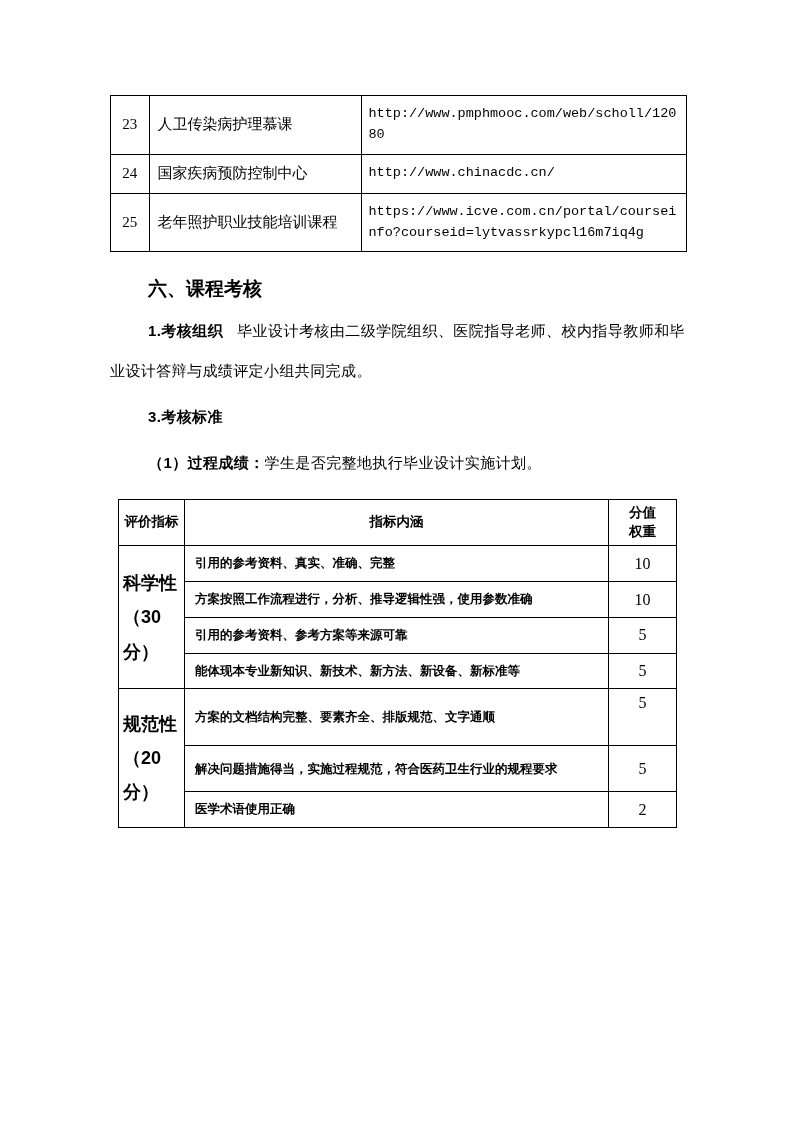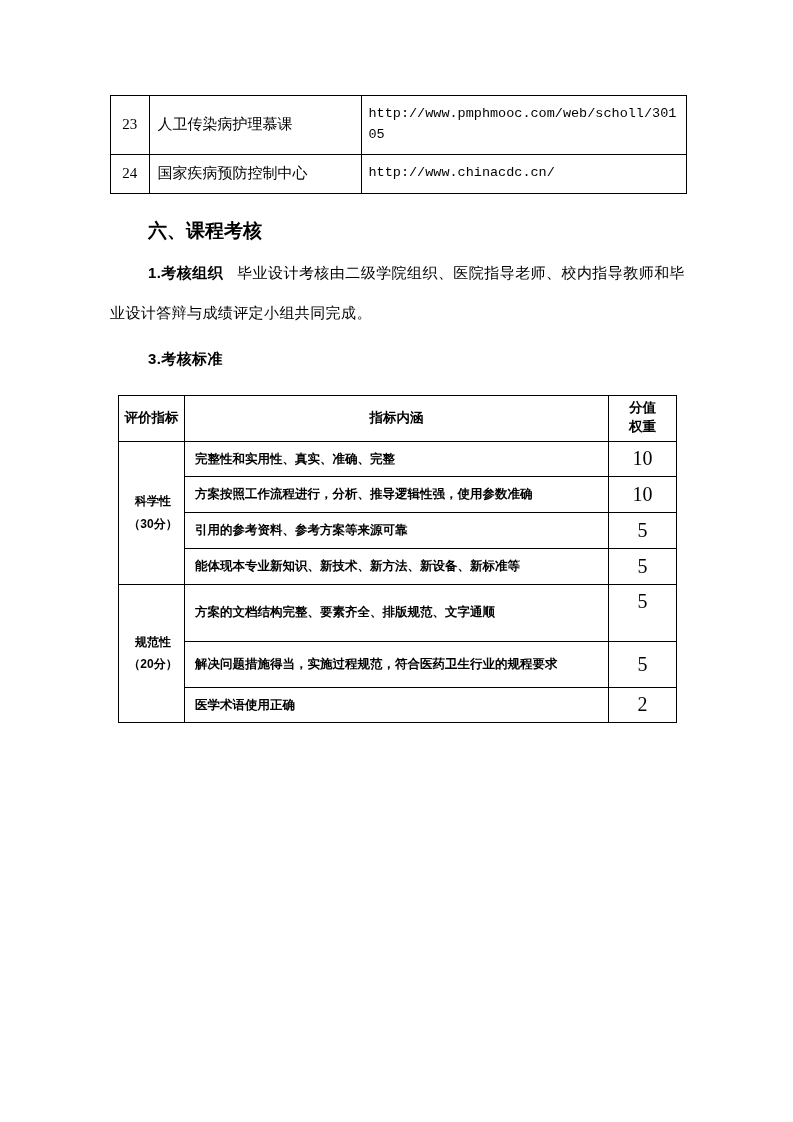--- a/index.html
+++ b/index.html
@@ -78,94 +78,100 @@
     font-size: 13.5px;
     font-weight: bold;
     text-align: center;
     vertical-align: middle;
     height: 46px;
     white-space: pre-line;
     line-height: 1.4;
     padding: 2px;
   }
   .eval-table .cat {
-    font-size: 12px;
-    font-weight: bold;
-    text-align: center;
+    font-size: 18px;
+    font-weight: bold;
+    text-align: left;
     vertical-align: middle;
     white-space: pre-line;
     line-height: 1.9;
     padding: 2px 1px 2px 4px;
   }
   .eval-table .content {
     font-size: 12.5px;
     font-weight: bold;
     text-align: left;
     vertical-align: middle;
     padding: 8px 6px 8px 10px;
     line-height: 1.5;
   }
   .eval-table .score {
     font-family: "Liberation Serif", serif;
-    font-size: 20px;
+    font-size: 16px;
     text-align: center;
     vertical-align: middle;
   }
   .eval-table tr.r-tall td { height: 57px; }
   .eval-table tr.r-med  td { height: 46px; }
   .eval-table .score.top { vertical-align: top; padding-top: 5px; }
 </style>
 </head>
 <body>
 
 <div class="page">
 
   <table class="res-table">
     <tbody>
       <tr>
         <td class="c-num">23</td>
         <td class="c-name">人卫传染病护理慕课</td>
-        <td class="c-url">http://www.pmphmooc.com/web/scholl/30105</td>
+        <td class="c-url">http://www.pmphmooc.com/web/scholl/12080</td>
       </tr>
       <tr>
         <td class="c-num">24</td>
         <td class="c-name">国家疾病预防控制中心</td>
         <td class="c-url">http://www.chinacdc.cn/</td>
       </tr>
+      <tr>
+        <td class="c-num">25</td>
+        <td class="c-name">老年照护职业技能培训课程</td>
+        <td class="c-url">https://www.icve.com.cn/portal/courseinfo?courseid=lytvassrkypcl16m7iq4g</td>
+      </tr>
     </tbody>
   </table>
 
   <h2 class="sec-heading">六、课程考核</h2>
 
   <p class="para"><span class="lead">1.考核组织</span><span>毕业设计考核由二级学院组织、医院指导老师、校内指导教师和毕业设计答辩与成绩评定小组共同完成。</span></p>
 
 
   <p class="para solo"><span class="lead tight">3.考核标准</span></p>
 
+  <p class="para solo"><span class="lead tight">（1）过程成绩：</span><span>学生是否完整地执行毕业设计实施计划。</span></p>
 
 
   <table class="eval-table">
     <colgroup>
       <col class="col-cat">
         <col class="col-body">
         <col class="col-score">
     </colgroup>
     <thead>
       <tr>
         <th>评价指标</th>
         <th>指标内涵</th>
         <th>分值
 权重</th>
       </tr>
     </thead>
     <tbody>
       <tr>
         <td class="cat" rowspan="4">科学性
 （30分）</td>
-        <td class="content">完整性和实用性、真实、准确、完整</td>
+        <td class="content">引用的参考资料、真实、准确、完整</td>
         <td class="score">10</td>
       </tr>
       <tr>
         <td class="content">方案按照工作流程进行，分析、推导逻辑性强，使用参数准确</td>
         <td class="score">10</td>
       </tr>
       <tr>
         <td class="content">引用的参考资料、参考方案等来源可靠</td>
         <td class="score">5</td>
       </tr>

